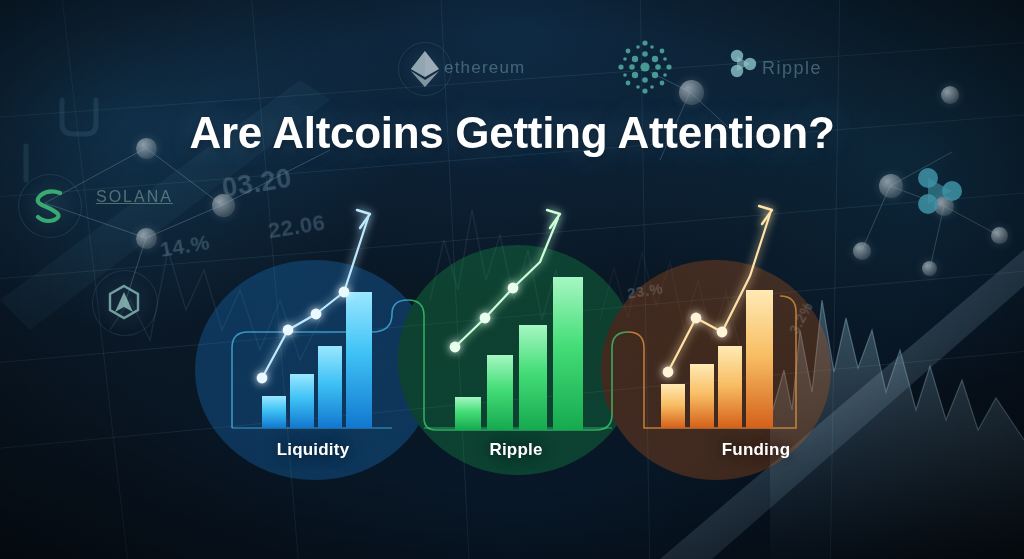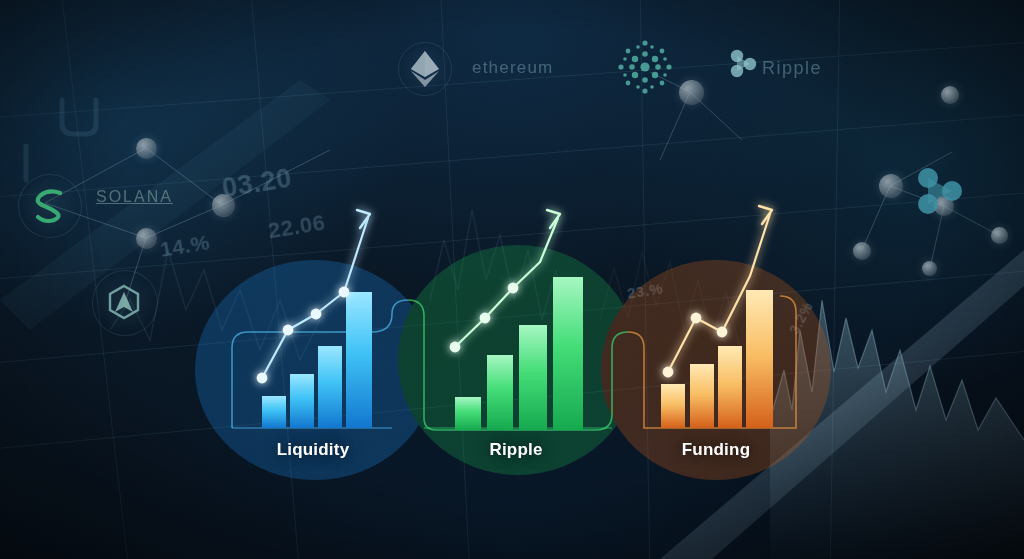--- a/index.html
+++ b/index.html
@@ -154,21 +154,21 @@
     <div class="node abs" style="left:922px;top:261px;width:15px;height:15px;"></div>
     <div class="node abs" style="left:941px;top:86px;width:18px;height:18px;"></div>
 
     <div class="coinring abs" style="left:398px;top:42px;width:52px;height:52px;"></div>
     <svg class="abs noclick" style="left:408px;top:50px;" width="34" height="38" viewBox="0 0 34 38">
       <path d="M17 1 L31 19 L17 27 L3 19 Z" fill="#c9d6dd" fill-opacity=".75"></path>
       <path d="M17 1 L17 27 L3 19 Z" fill="#8fa4b0" fill-opacity=".75"></path>
       <path d="M17 30 L31 21 L17 37 L3 21 Z" fill="#b3c3cc" fill-opacity=".7"></path>
       <path d="M17 30 L17 37 L3 21 Z" fill="#7d929e" fill-opacity=".7"></path>
     </svg>
-    <div class="cryptoword" style="left:444px;top:58px;font-size:17px;margin-left:28px;">ethereum</div>
+    <div class="cryptoword" style="left:444px;top:58px;font-size:17px;">ethereum</div>
 
     <div class="coinring abs" style="left:18px;top:174px;width:62px;height:62px;"></div>
     <svg class="abs noclick" style="left:30px;top:186px;" width="38" height="38" viewBox="0 0 38 38">
       <path d="M30 7 Q19 3 11 9 Q4 15 12 19 Q22 23 27 27 Q31 31 24 34 Q15 37 8 31" stroke="#3fbf7a" stroke-width="4.2" fill="none" stroke-linecap="round" opacity=".85"></path>
     </svg>
     <div class="cryptoword" style="left:96px;top:188px;font-size:16px;letter-spacing:2px;color:#a8cfc0;text-decoration:underline;">SOLANA</div>
 
     <div class="coinring abs" style="left:92px;top:270px;width:64px;height:64px;"></div>
     <svg class="abs noclick" style="left:105px;top:283px;" width="38" height="38" viewBox="0 0 38 38">
       <path d="M19 3 L33 11 L33 27 L19 35 L5 27 L5 11 Z" fill="none" stroke="#8fc9c0" stroke-opacity=".75" stroke-width="2.4"></path>
@@ -224,20 +224,21 @@
       </g>
     </svg>
 
     <div class="faintnum" style="left:222px;top:168px;font-size:27px;transform:rotate(-9deg);opacity:.26;">03.20</div>
     <div class="faintnum" style="left:268px;top:214px;font-size:22px;transform:rotate(-9deg);opacity:.24;">22.06</div>
     <div class="faintnum" style="left:160px;top:234px;font-size:21px;transform:rotate(-9deg);opacity:.26;">14.%</div>
     <div class="faintnum" style="left:627px;top:282px;font-size:15px;transform:rotate(-9deg);opacity:.30;">23.%</div>
     <div class="faintnum" style="left:784px;top:310px;font-size:14px;transform:rotate(-62deg);opacity:.28;">3.2%</div>
   </div>
 
+  <div id="title">Are Altcoins Getting Attention?</div>
 
   <svg id="chart-svg" width="1024" height="559" class="noclick">
     <defs>
 
       <linearGradient id="barBlue" x1="0" y1="0" x2="0" y2="1">
         <stop offset="0%" stop-color="#9ae7ff"></stop>
         <stop offset="45%" stop-color="#3fc2f5"></stop>
         <stop offset="100%" stop-color="#1277cf"></stop>
       </linearGradient>
       <linearGradient id="barGreen" x1="0" y1="0" x2="0" y2="1">
@@ -341,15 +342,15 @@
         <path d="M762 224 L772 210 L759 206" stroke="#ffe2a8" stroke-width="2.4" fill="none" stroke-linecap="round" stroke-linejoin="round"></path>
         <circle cx="668" cy="372" r="5.4" fill="#fff3d8"></circle>
         <circle cx="696" cy="318" r="5.4" fill="#fff3d8"></circle>
         <circle cx="722" cy="332" r="5.4" fill="#fff3d8"></circle>
       </g>
     </g>
   </svg>
 
   <div class="grouplabel" style="left:313px;">Liquidity</div>
   <div class="grouplabel" style="left:516px;">Ripple</div>
-  <div class="grouplabel" style="left:716px;">Funding</div>
+  <div class="grouplabel" style="left:756px;">Funding</div>
 
 </div>
 
 </body></html>

